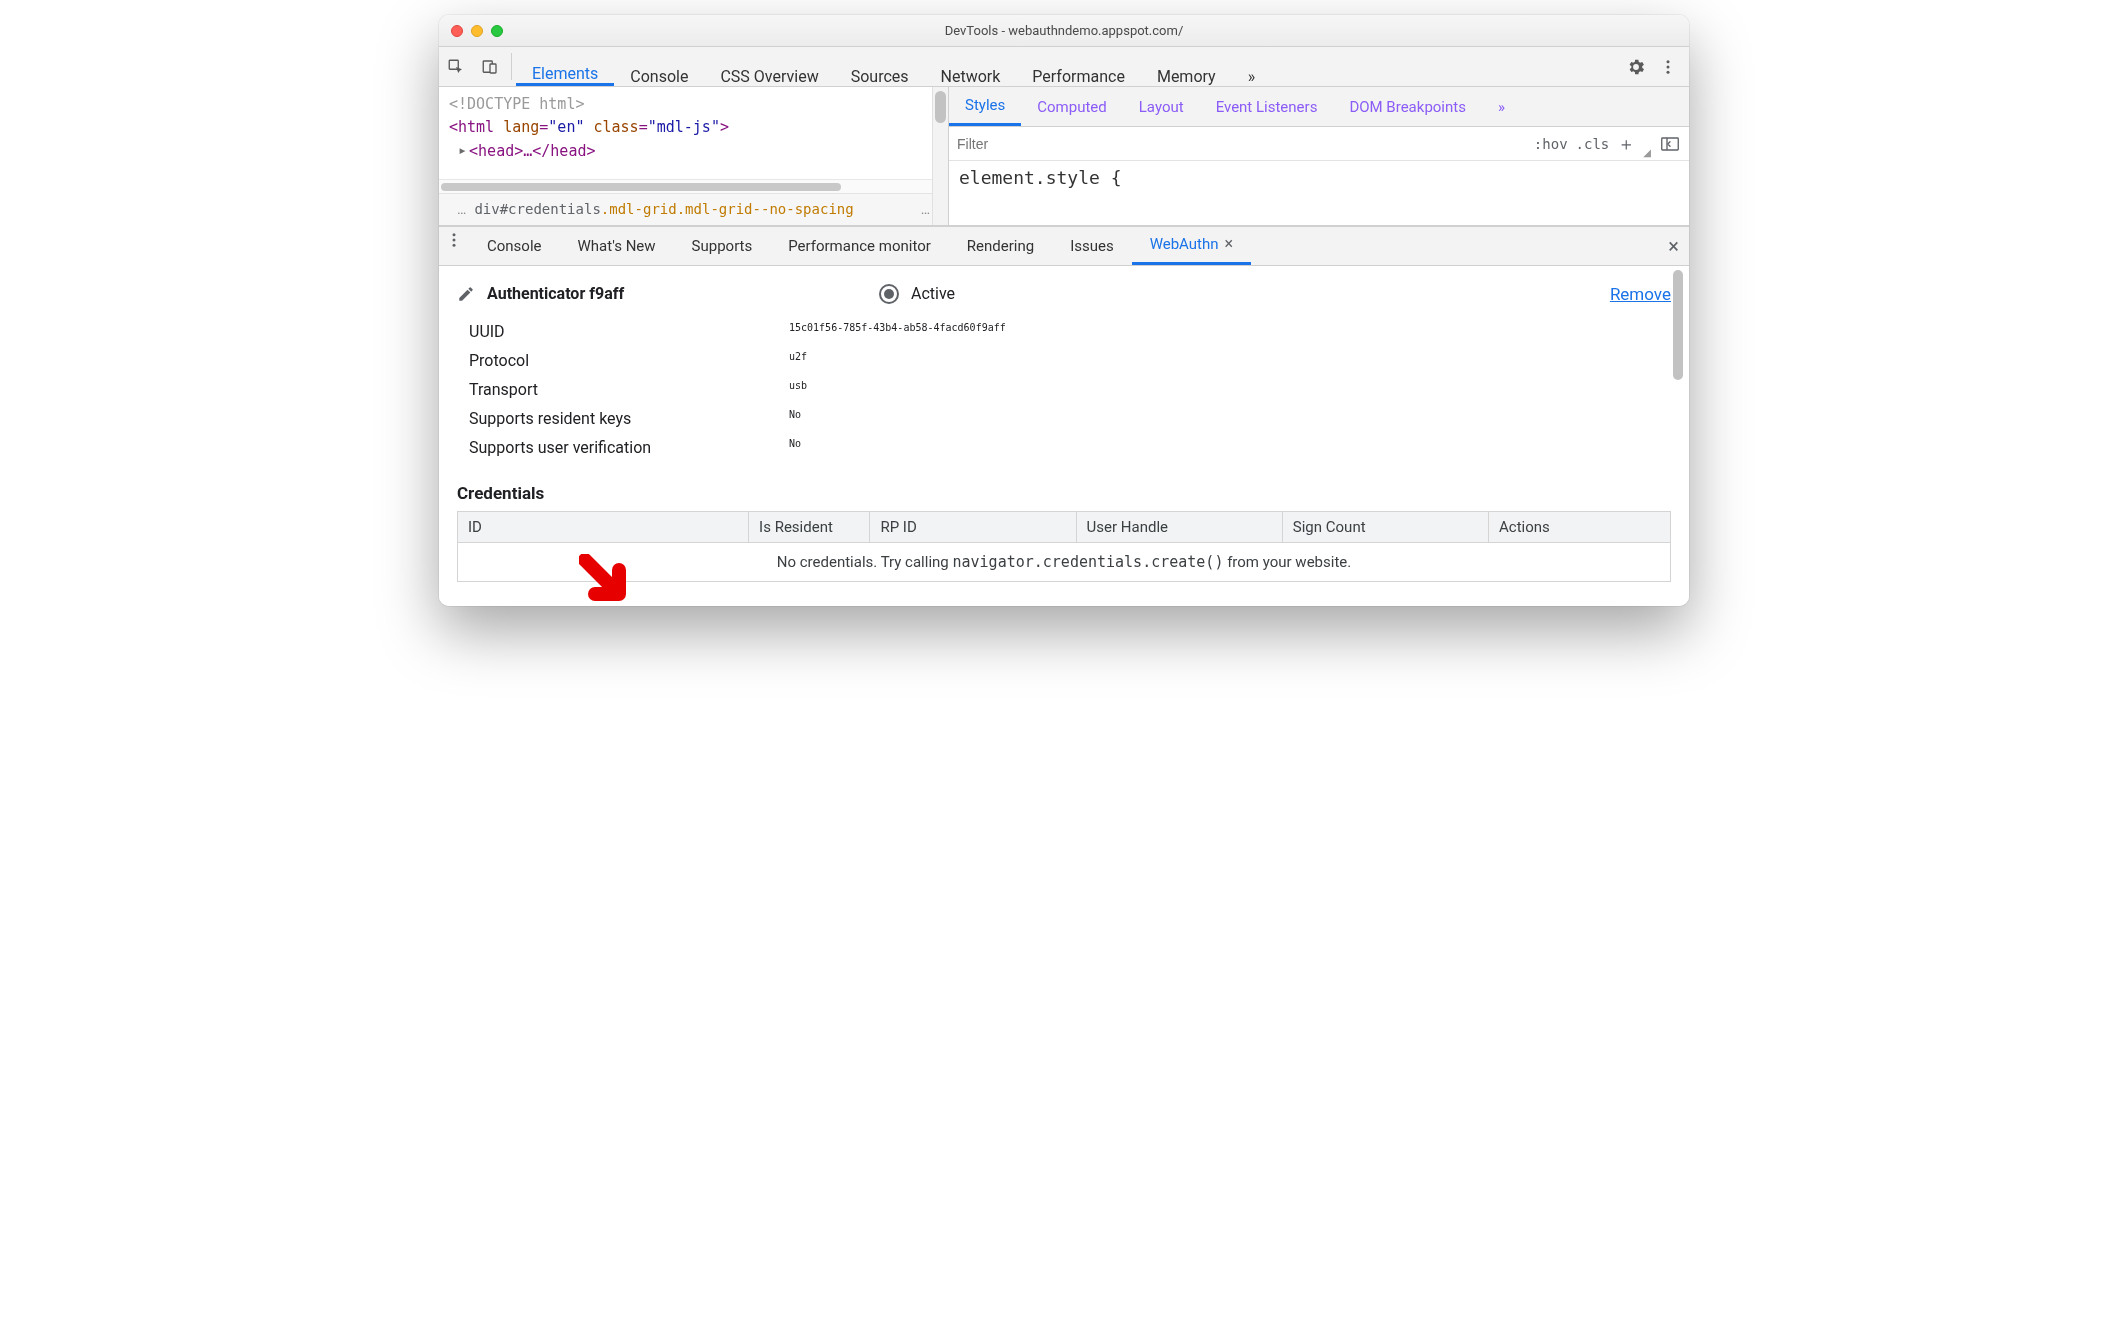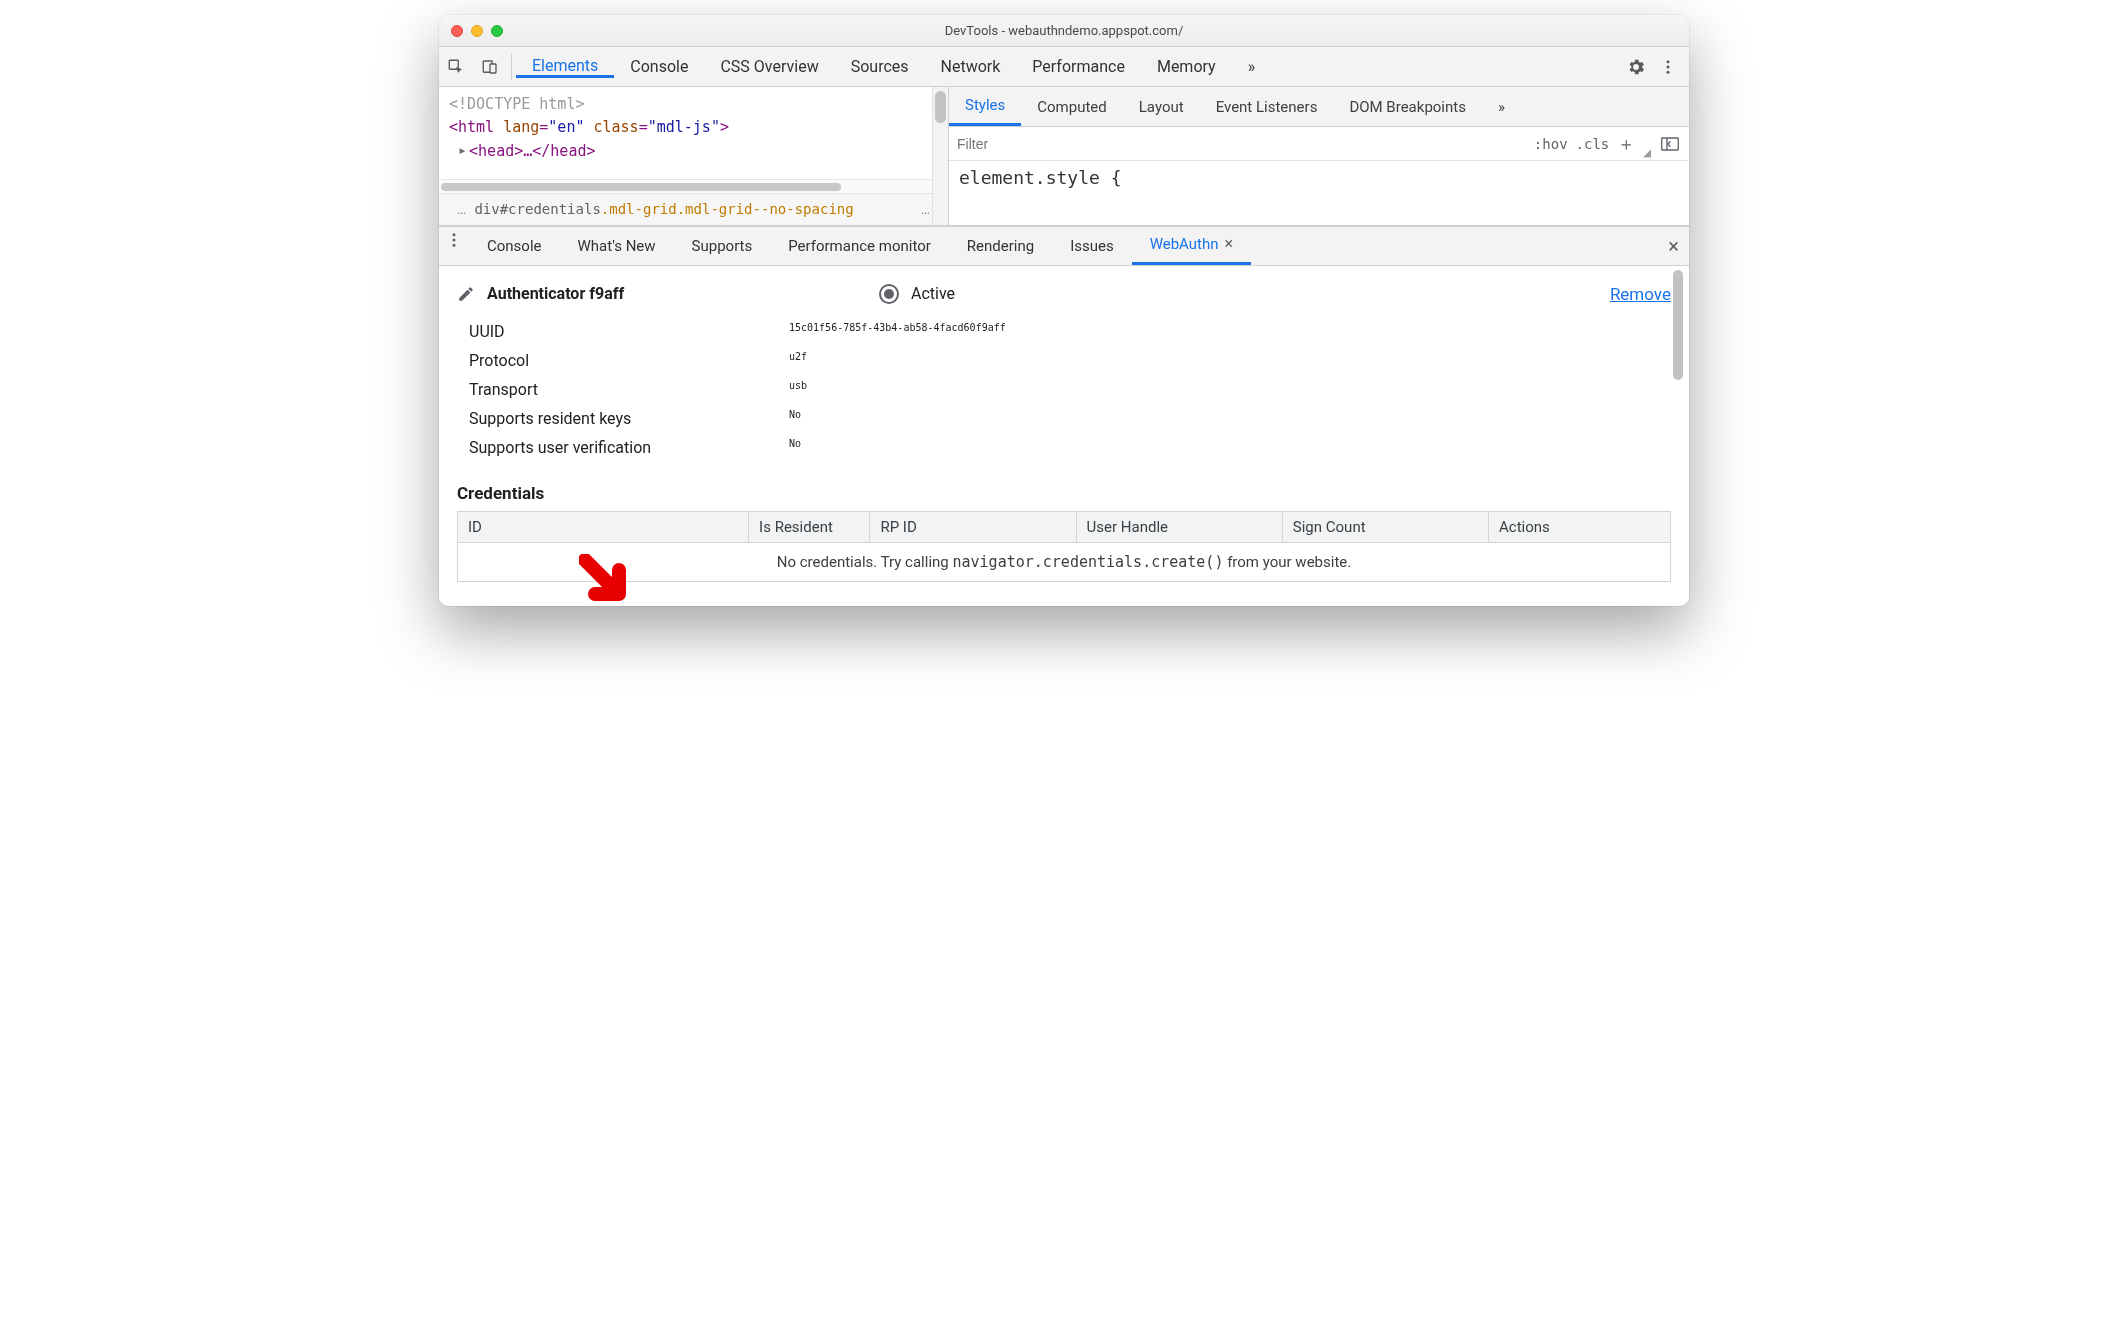--- a/index.html
+++ b/index.html
@@ -40,21 +40,21 @@
     font-size:13px; color:#4a4a4a; pointer-events:none;
   }
   
   .dt-toolbar {
     height: 40px; border-bottom:1px solid #d0d0d0;
     display:flex; align-items:stretch; background:#f3f3f3;
     font-size:16px; color:#333;
   }
   .dt-toolbar .iconbtn{width:34px;display:flex;align-items:center;justify-content:center;color:#5a5a5a;}
   .dt-toolbar .sep{width:1px;background:#d0d0d0;margin:6px 4px;}
-  .dt-tabs{display:flex;align-items:center;}
+  .dt-tabs{display:flex;align-items:flex-end;}
   .dt-tab{padding:0 16px;display:flex;align-items:center;color:#333;cursor:pointer;}
   .dt-tab.active{color:#1a73e8;border-bottom:3px solid #1a73e8;}
   .dt-toolbar .spacer{flex:1;}
   .dt-toolbar .right{display:flex;align-items:center;padding-right:8px;gap:6px;}
   .gear,.kebab{width:26px;height:26px;display:flex;align-items:center;justify-content:center;color:#5a5a5a;}
 
   
   .split{display:flex;border-bottom:1px solid #d0d0d0;background:#fff;}
   .split-left{width:510px;position:relative;border-right:1px solid #d0d0d0;}
   .dom{
@@ -80,21 +80,21 @@
   }
   .breadcrumbs .dots{color:#8a8a8a;padding:0 8px;}
   .breadcrumbs .path{font-family:ui-monospace,Menlo,Consolas,monospace;}
   .breadcrumbs .cls{color:#c07b00;}
 
   .split-right{flex:1;display:flex;flex-direction:column;}
   .subtab-row{
     height:40px;border-bottom:1px solid #d0d0d0;display:flex;align-items:stretch;
     background:#f3f3f3;font-size:15px;
   }
-  .subtab{padding:0 16px;display:flex;align-items:center;color:#404040;cursor:pointer;}
+  .subtab{padding:0 16px;display:flex;align-items:center;color:#8b5cf6;cursor:pointer;}
   .subtab.active{color:#1a73e8;border-bottom:3px solid #1a73e8;}
   .filter-row{
     height:34px;border-bottom:1px solid #e3e3e3;display:flex;align-items:center;
     font-size:14px;color:#5f6368;padding-right:8px;gap:8px;background:#fff;
   }
   .filter-row input{
     flex:1;border:none;outline:none;font-size:14px;padding:6px 8px;color:#333;
   }
   .filter-row .chip{color:#5f6368;font-family:ui-monospace,Menlo,Consolas,monospace;}
   .filter-row .plus{width:18px;text-align:center;color:#5f6368;font-size:18px;}

